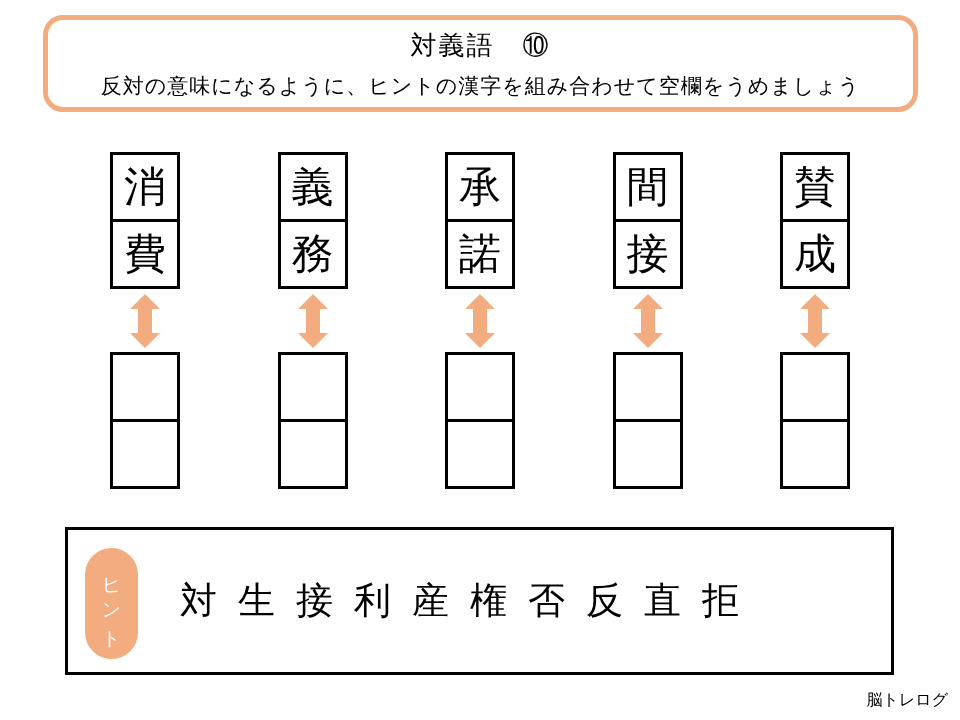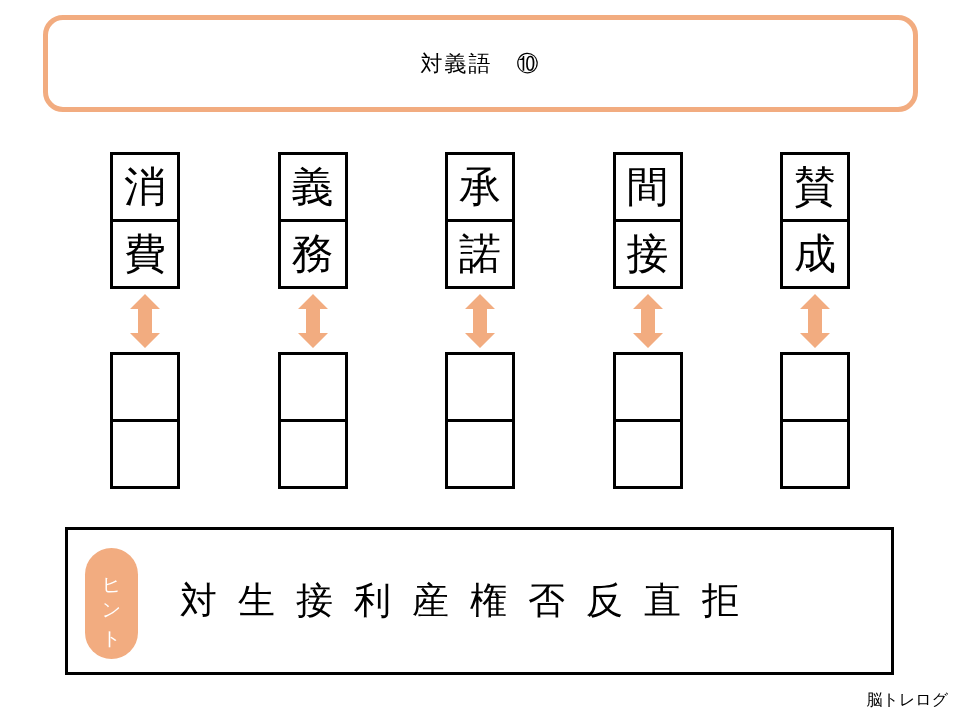--- a/index.html
+++ b/index.html
@@ -24,21 +24,21 @@
     width: 875px; height: 97px;
     border: 5px solid var(--accent);
     border-radius: 20px;
     background: #fff;
     display: flex;
     flex-direction: column;
     align-items: center;
     justify-content: center;
     gap: 9px;
   }
-  .title { font-size: 22px; letter-spacing: 2px; }
+  .title { font-size: 26px; letter-spacing: 2px; }
   .subtitle { font-size: 21px; letter-spacing: 1px; }
 
   
   .columns {
     position: absolute;
     left: 110px; top: 152px;
     width: 740px;
     display: flex;
     justify-content: space-between;
   }
@@ -113,20 +113,21 @@
     align-items: flex-end;
   }
 </style>
 </head>
 <body>
 
 <div class="page">
 
   <div class="header">
     <div class="title">対義語　⑩</div>
+    <div class="subtitle">反対の意味になるように、ヒントの漢字を組み合わせて空欄をうめましょう</div>
   </div>
 
   <div class="columns">
 
     <div class="column">
       <div class="pair">
         <div class="cell">消</div>
         <div class="cell">費</div>
       </div>
       <div class="arrow-wrap">

